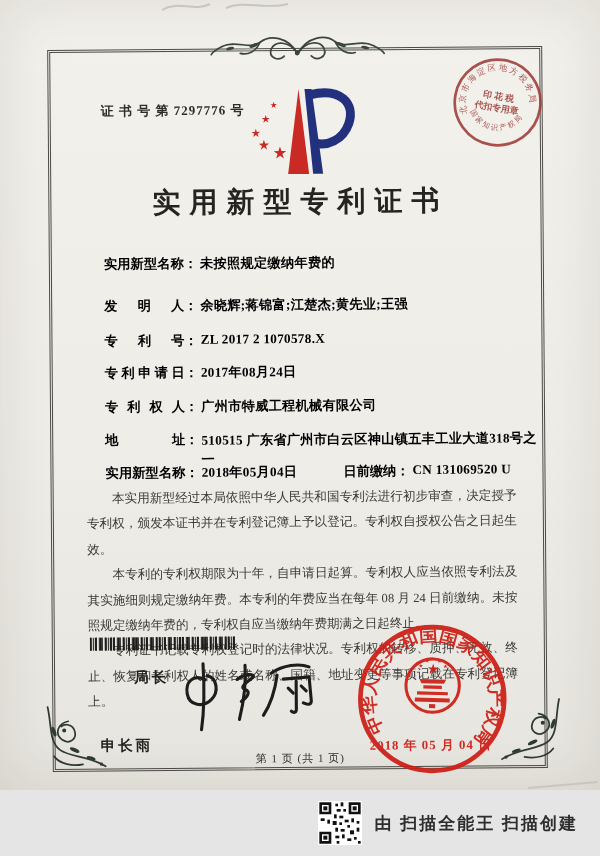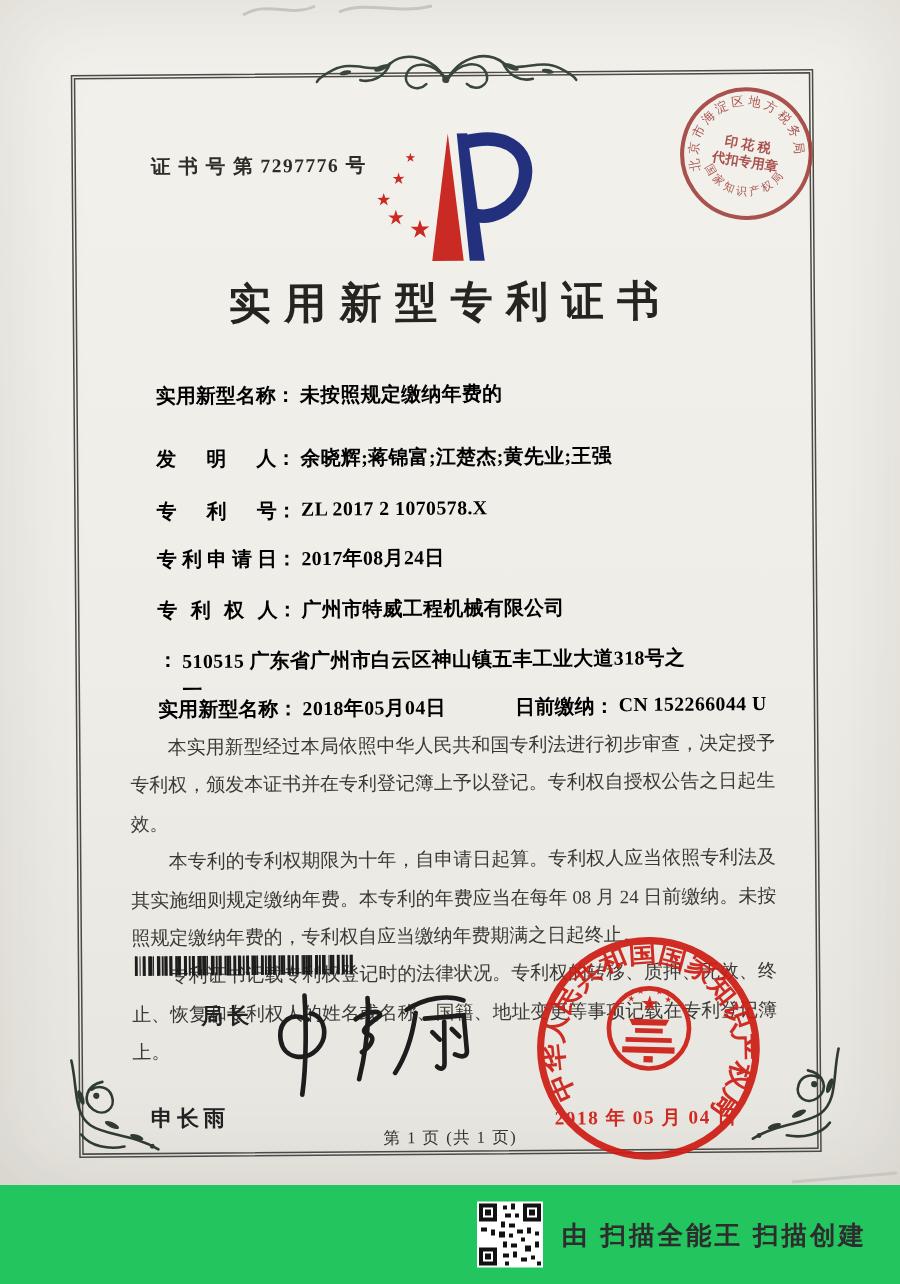--- a/index.html
+++ b/index.html
@@ -33,21 +33,21 @@
     background-image:
       repeating-linear-gradient(90deg,#1c1c1c 0 2px,transparent 2px 5px),
       repeating-linear-gradient(90deg,#1c1c1c 0 1px,transparent 1px 3px);
     background-size:23px 100%,9px 100%; }
 
   .director { left:45px; font-family:"Liberation Sans","DejaVu Sans",sans-serif;
     font-weight:700; font-size:14.5px; letter-spacing:3px; color:#222; }
 
   .page-label { left:0; right:0; top:700px; text-align:center; font-size:11px; color:#33312e; letter-spacing:1px; }
 
-  .scan-footer { position:absolute; left:0; bottom:0; width:600px; height:66px; background:#22c55e;
+  .scan-footer { position:absolute; left:0; bottom:0; width:600px; height:66px; background:#e5e5e5;
     display:flex; align-items:center; justify-content:flex-end; gap:13px; padding-right:22px; }
   .scan-credit { font-family:"Liberation Sans","DejaVu Sans",sans-serif; font-size:17px; font-weight:600;
     color:#2d2d2d; letter-spacing:2px; }
   .scratch { position:absolute; right:2px; top:-6px; width:70px; height:2px; background:#c9c6c0; transform:rotate(-5deg); }
 
   svg text { font-family:"Liberation Serif","DejaVu Serif",serif; }
 </style>
 </head>
 <body>
 
@@ -132,32 +132,33 @@
       <span class="flabel">专利申请日</span>
         <span class="fcolon">：</span>
       <span class="fvalue">2017年08月24日</span>
     </div>
     <div class="frow" style="top:346px;">
       <span class="flabel">专利权人</span>
         <span class="fcolon">：</span>
       <span class="fvalue">广州市特威工程机械有限公司</span>
     </div>
     <div class="frow" style="top:379px;">
+      <span class="flabel">地址</span>
         <span class="fcolon">：</span>
       <span class="fvalue wrap">510515 广东省广州市白云区神山镇五丰工业大道318号之一</span>
     </div>
     <div class="frow" style="top:412px;">
       <span class="flabel">实用新型名称</span>
         <span class="fcolon">：</span>
       <span class="fvalue">2018年05月04日</span>
     </div>
     <div class="frow" style="top:412px; left:290px;">
       <span>日前缴纳</span>
         <span class="fcolon">：</span>
-      <span class="fvalue">CN 152266044 U</span>
+      <span class="fvalue">CN 131069520 U</span>
     </div>
 
     <div class="abs paras">
       <p>本实用新型经过本局依照中华人民共和国专利法进行初步审查，决定授予专利权，颁发本证书并在专利登记簿上予以登记。专利权自授权公告之日起生效。</p>
       <p>本专利的专利权期限为十年，自申请日起算。专利权人应当依照专利法及其实施细则规定缴纳年费。本专利的年费应当在每年 08 月 24 日前缴纳。未按照规定缴纳年费的，专利权自应当缴纳年费期满之日起终止。</p>
       <p>专利证书记载专利权登记时的法律状况。专利权的转移、质押、无效、终止、恢复和专利权人的姓名或名称、国籍、地址变更等事项记载在专利登记簿上。</p>
     </div>
 
     <div class="abs barcode"></div>
 

